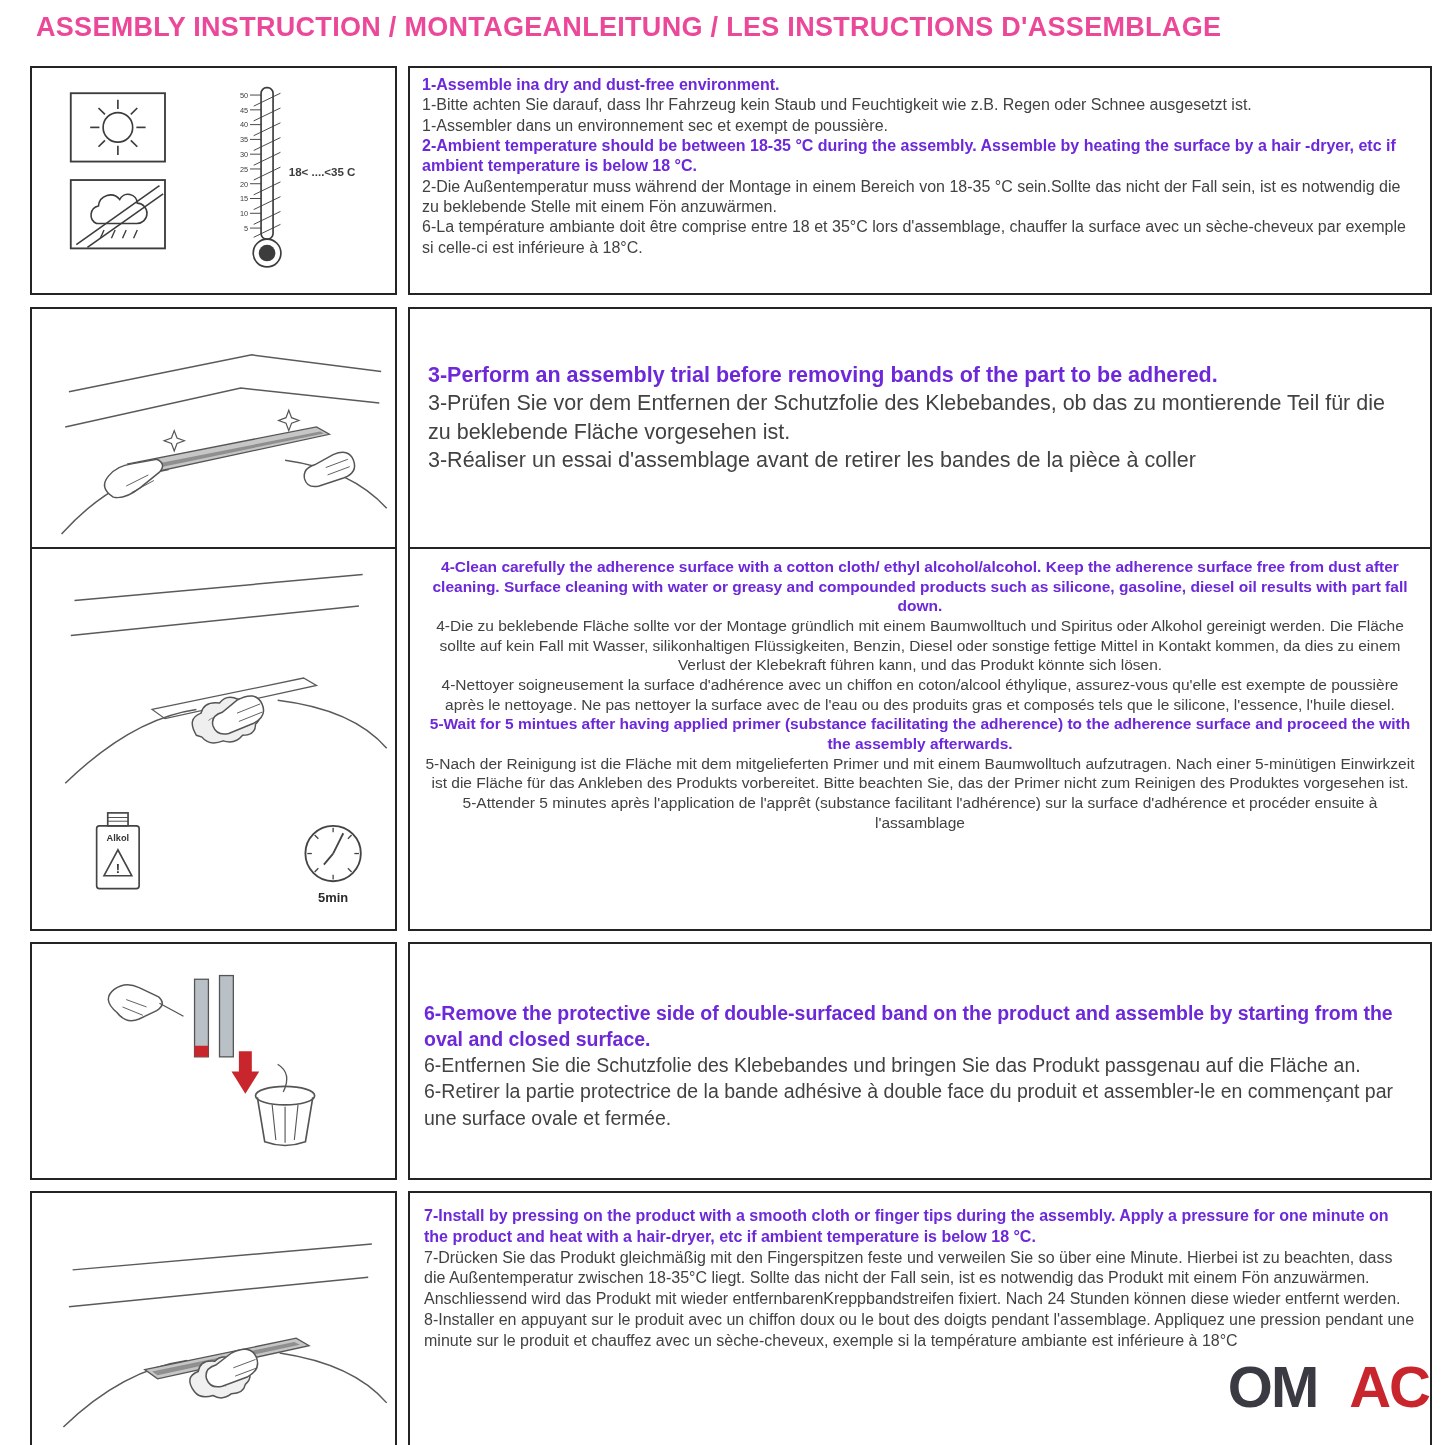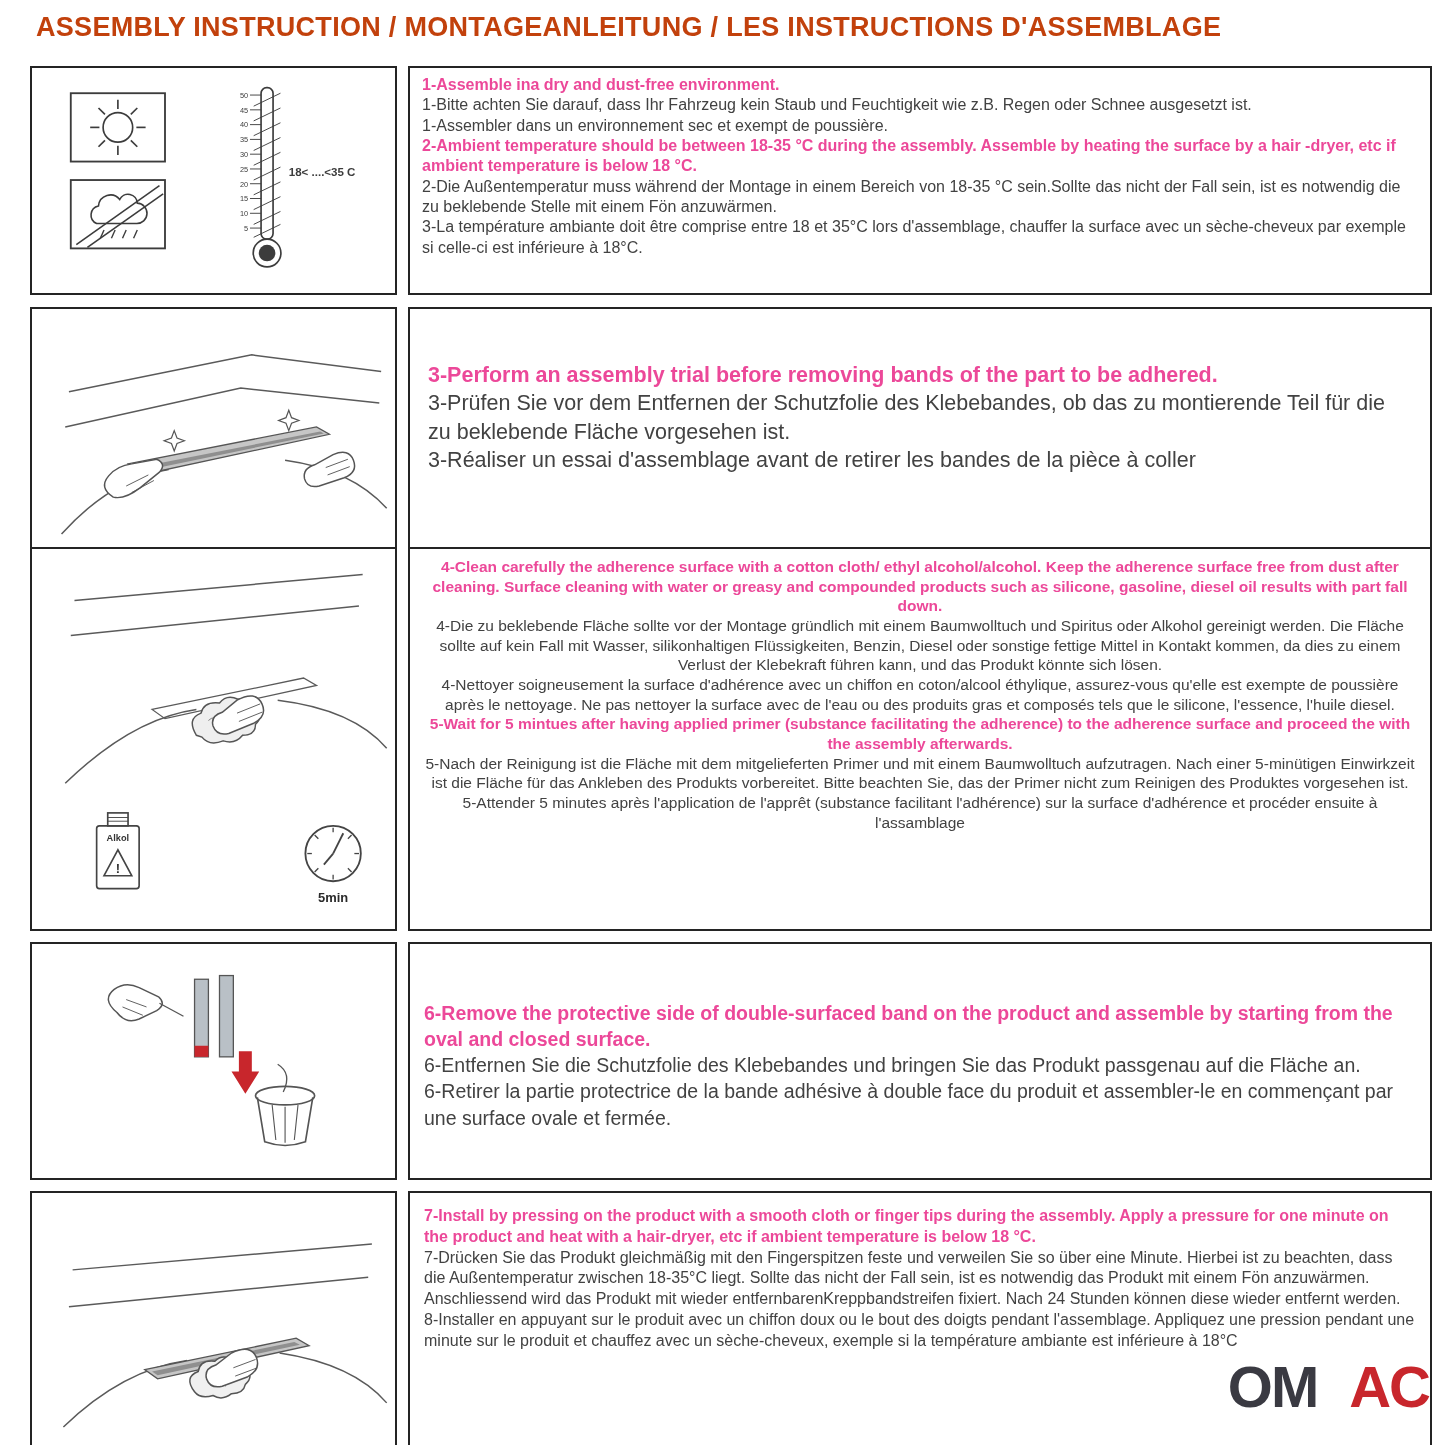--- a/index.html
+++ b/index.html
@@ -1,30 +1,30 @@
 <!DOCTYPE html>
 <html><head>
 <meta charset="utf-8">
 <style>
   *{margin:0;padding:0;box-sizing:border-box}
   html,body{width:1445px;height:1445px;background:#ffffff;
     font-family:"Liberation Sans","DejaVu Sans",sans-serif;color:#424242;}
   .page{position:relative;width:1445px;height:1445px;overflow:hidden;background:#fff;}
   .title{position:absolute;left:36px;top:12px;font-size:27px;font-weight:800;
-    color:#c2410c;letter-spacing:.3px;white-space:nowrap;}
+    color:#ec4899;letter-spacing:.3px;white-space:nowrap;}
   .box{position:absolute;background:#fff;border:2px solid #242424;padding-left:24px;}
   .left{left:30px;width:367px;}
   .right{left:408px;width:1024px;}
   .l1,.r1{top:66px;height:229px;}
   .l2,.r2{top:307px;height:274px;}
   .l3,.r3{top:547px;height:384px;text-align:center;}
   .l4,.r4{top:942px;height:238px;}
   .l5,.r5{top:1191px;height:288px;}
   .right p{margin:0;}
-  .b{font-weight:700;color:#ec4899;}
+  .b{font-weight:700;color:#6d28d9;}
   .gap{margin-top:15px;}
   .r1{font-size:16px;line-height:1.27;padding:7px 12px;}
   .r2{font-size:21.5px;line-height:1.32;padding:52px 18px 0;}
   .r3{font-size:15.5px;line-height:1.27;padding:8px 12px;}
   .r4{font-size:19.5px;line-height:1.34;padding:56px 14px 0;}
   .r5{font-size:16px;line-height:1.3;padding:13px 14px;}
   .left svg{display:block;width:100%;height:100%;}
   .logo{position:absolute;right:16px;top:1358px;font-weight:800;font-size:58px;
     letter-spacing:-2px;line-height:1;font-family:"Liberation Sans",sans-serif;}
   .logo-om{color:#3a3a42;}
@@ -110,21 +110,21 @@
       </g>
     </svg>
   </div>
 
   <div class="box right r1">
     <p class="b">1-Assemble ina dry and dust-free environment.</p>
     <p>1-Bitte achten Sie darauf, dass Ihr Fahrzeug kein Staub und Feuchtigkeit wie z.B. Regen oder Schnee ausgesetzt ist.</p>
     <p>1-Assembler dans un environnement sec et exempt de poussière.</p>
     <p class="b gap">2-Ambient temperature should be between 18-35 °C  during the assembly. Assemble by heating the surface by a hair -dryer, etc if ambient temperature is below 18 °C.</p>
     <p>2-Die Außentemperatur muss während der Montage in einem Bereich von 18-35 °C  sein.Sollte das nicht der Fall sein, ist es notwendig die zu beklebende Stelle mit einem Fön anzuwärmen.</p>
-    <p>3-La température ambiante doit être comprise entre 18 et 35°C lors d'assemblage, chauffer la surface avec un sèche-cheveux par exemple si celle-ci est inférieure à 18°C.</p>
+    <p>6-La température ambiante doit être comprise entre 18 et 35°C lors d'assemblage, chauffer la surface avec un sèche-cheveux par exemple si celle-ci est inférieure à 18°C.</p>
   </div>
 
   <div class="box left l2">
     <svg viewBox="0 0 367 229">
       <g stroke="#5a5a5a" fill="none" stroke-width="1.6">
         <path d="M14 58 L212 18 L352 36"></path>
         <path d="M10 96 L200 54 L350 70"></path>
         <path d="M6 212 Q60 152 122 142"></path>
         <path d="M248 132 Q320 142 358 184"></path>
       </g>

